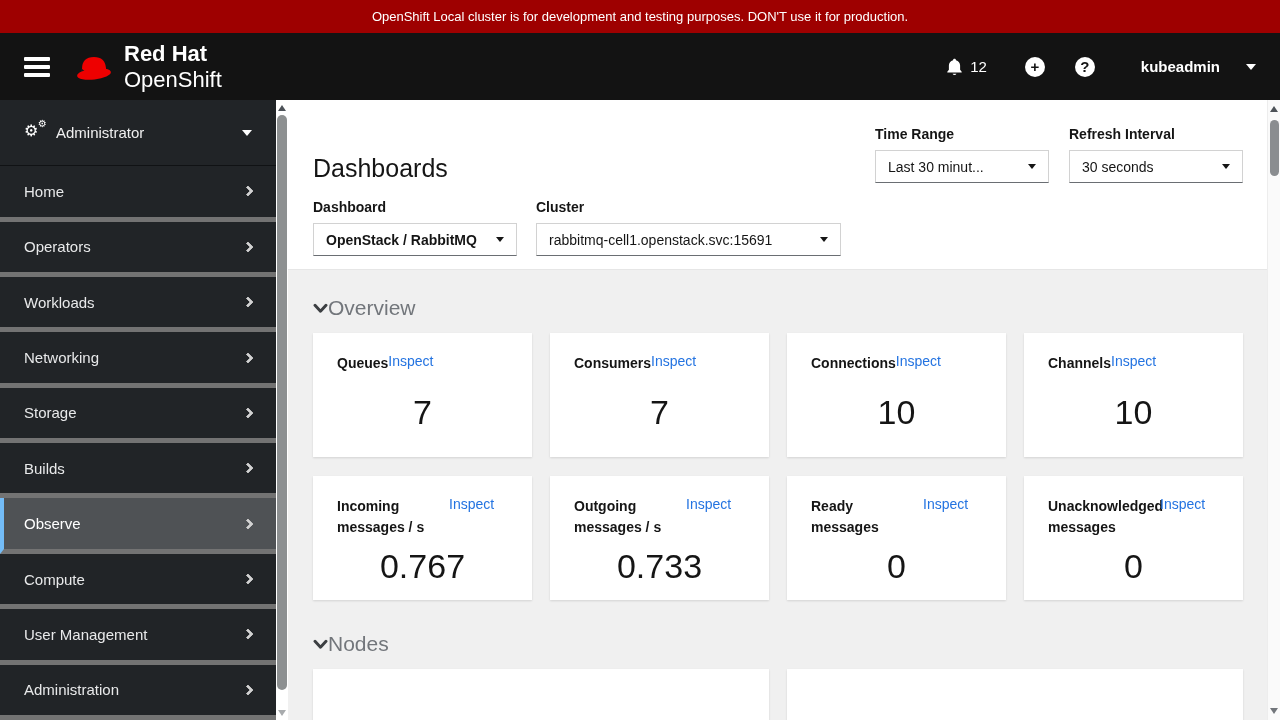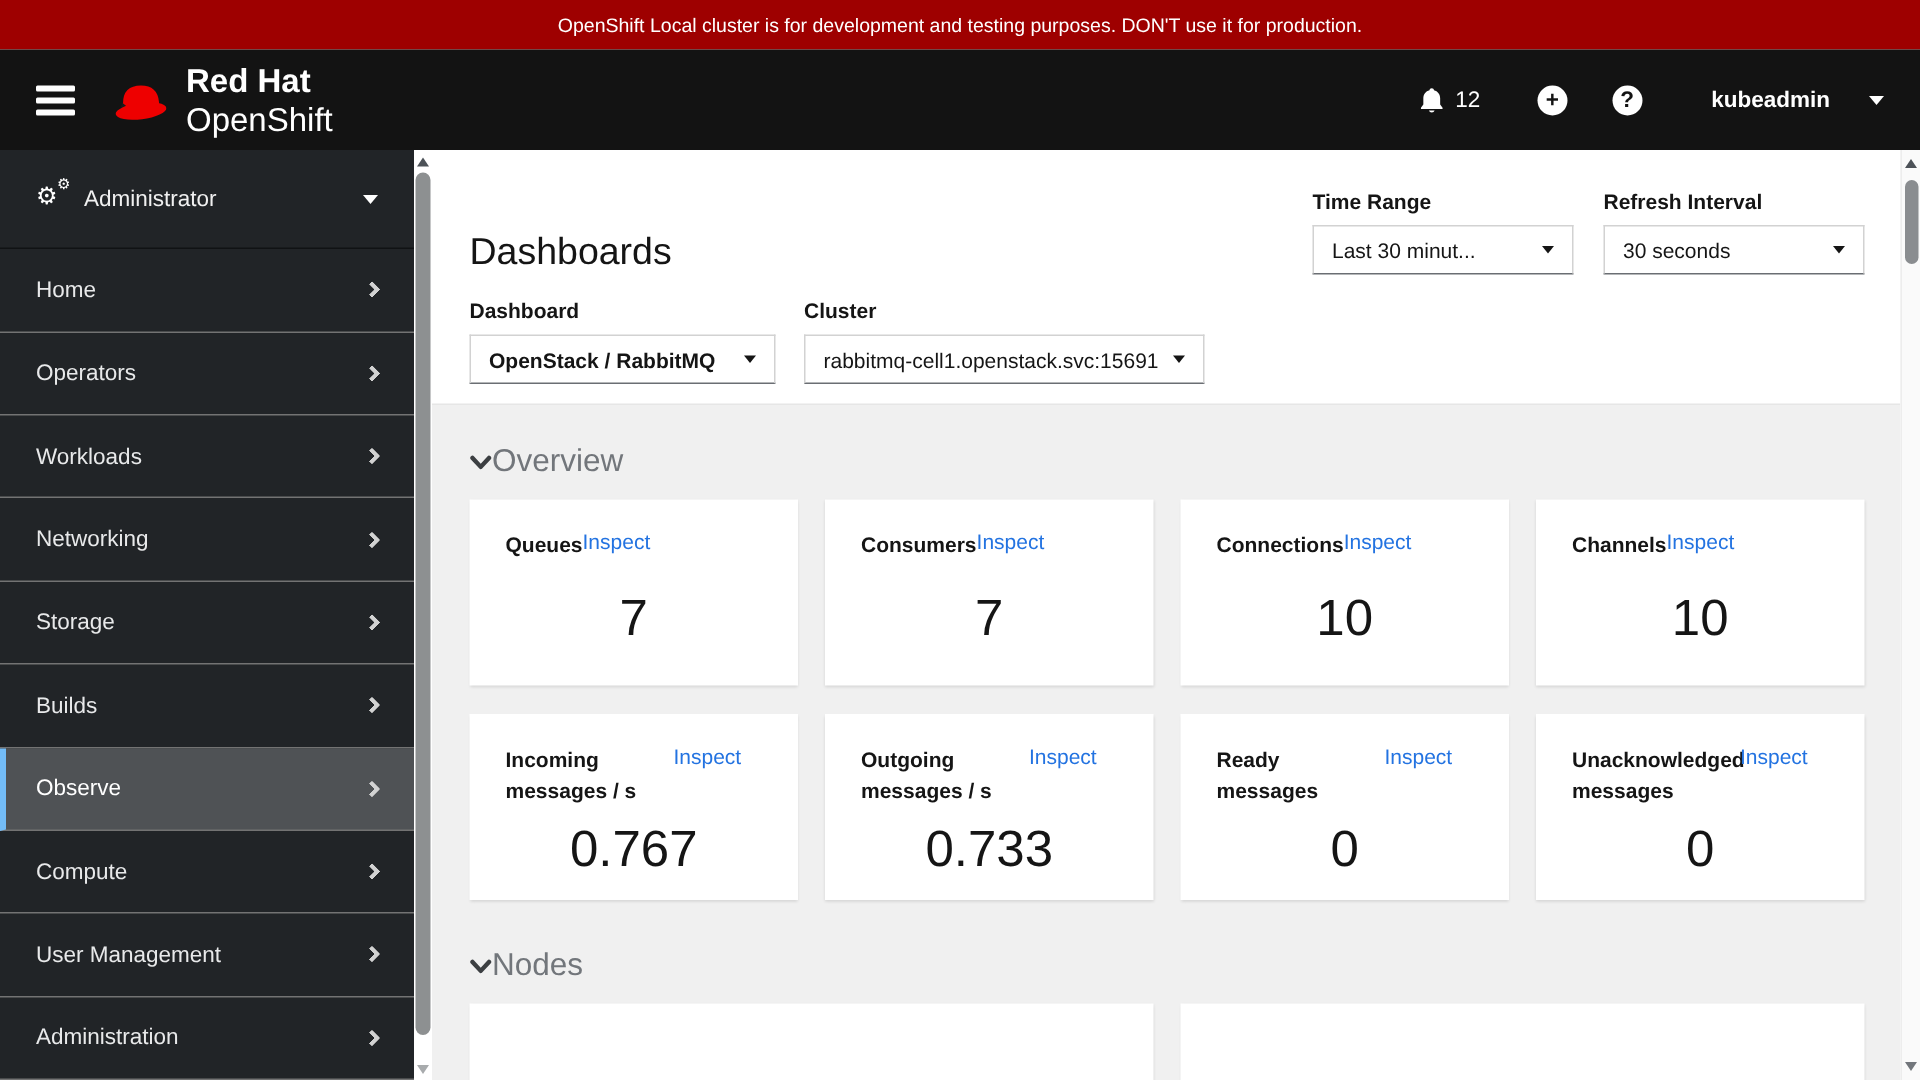--- a/index.html
+++ b/index.html
@@ -36,21 +36,21 @@
   .sidebar { width:276px; background:#212427; color:#e8e9ea; flex-shrink:0;
     display:flex; flex-direction:column; overflow:hidden; }
   .perspective { display:flex; align-items:center; height:67px; padding:0 24px;
     border-bottom:1px solid #101214; cursor:pointer; }
   .perspective-label { font-size:15px; margin-left:10px; color:#f0f0f0; }
   .perspective .caret-down { margin-left:auto; }
   .cogs { position:relative; width:22px; height:20px; font-family:"DejaVu Sans", sans-serif; color:#fff; }
   .cogs .gear-big { position:absolute; left:0; top:-2px; font-size:16px; }
   .cogs .gear-small { position:absolute; right:-1px; top:-5px; font-size:10px; }
   .nav-item { height:56px; display:flex; align-items:center; padding:0 24px;
-    border-bottom:1px solid #737373; font-size:15px; cursor:pointer; position:relative; }
+    border-bottom:5px solid #737373; font-size:15px; cursor:pointer; position:relative; }
   .nav-item .chev { margin-left:auto; width:8px; height:8px; border-top:3px solid #d2d2d2;
     border-right:3px solid #d2d2d2; transform:rotate(45deg); border-radius:1px; }
   .nav-item.active { background:#4f5255; border-left:4px solid #73bcf7; padding-left:20px; color:#fff; }
 
   
   .side-scroll { width:12px; background:#ffffff; position:relative; flex-shrink:0; }
   .side-scroll .arrow-up { position:absolute; top:5px; left:2px; width:0; height:0;
     border-left:4px solid transparent; border-right:4px solid transparent; border-bottom:6px solid #4d5258; }
   .side-scroll .thumb { position:absolute; top:15px; left:1px; width:10px; height:575px;
     background:#8d9091; border-radius:5px; }
@@ -63,21 +63,21 @@
   .page-header { background:#fff; padding:26px 24px 13px 25px; border-bottom:1px solid #e6e6e6; }
   .header-top { display:flex; justify-content:space-between; align-items:flex-end; }
   .page-title { font-size:25px; font-weight:400; color:#151515; }
   .filters-right { display:flex; gap:20px; }
   .field { display:flex; flex-direction:column; }
   .field-label { font-size:14px; font-weight:bold; color:#151515; margin-bottom:8px; }
   .select { height:33px; background:#fff; border:1px solid #d2d2d2; border-bottom:1px solid #6a6e73;
     display:flex; align-items:center; justify-content:space-between; padding:0 12px;
     font-size:14px; color:#151515; cursor:pointer; }
   .select .caret-down { border-top-color:#151515; border-left-width:4px; border-right-width:4px; border-top-width:5px; }
-  .w150 { width:174px; } .w204 { width:204px;font-weight:bold; } .w267 { width:267px; }
+  .w150 { width:174px; } .w204 { width:204px;font-weight:bold; } .w267 { width:305px; }
   .header-bottom { display:flex; gap:19px; margin-top:16px; }
 
   
   .dash-body { flex:1; padding:26px 24px 0 25px; overflow:hidden; }
   .section-head { display:flex; align-items:center; margin-bottom:13px; cursor:pointer; }
   .section-title { font-size:21px; color:#72767b; font-weight:400; }
   .chev-down svg { display:block; }
 
   .card-grid { display:grid; grid-template-columns:repeat(4, 1fr); gap:19px 18px; margin-bottom:32px; }
   .node-grid { display:grid; grid-template-columns:repeat(2, 1fr); gap:18px; }

